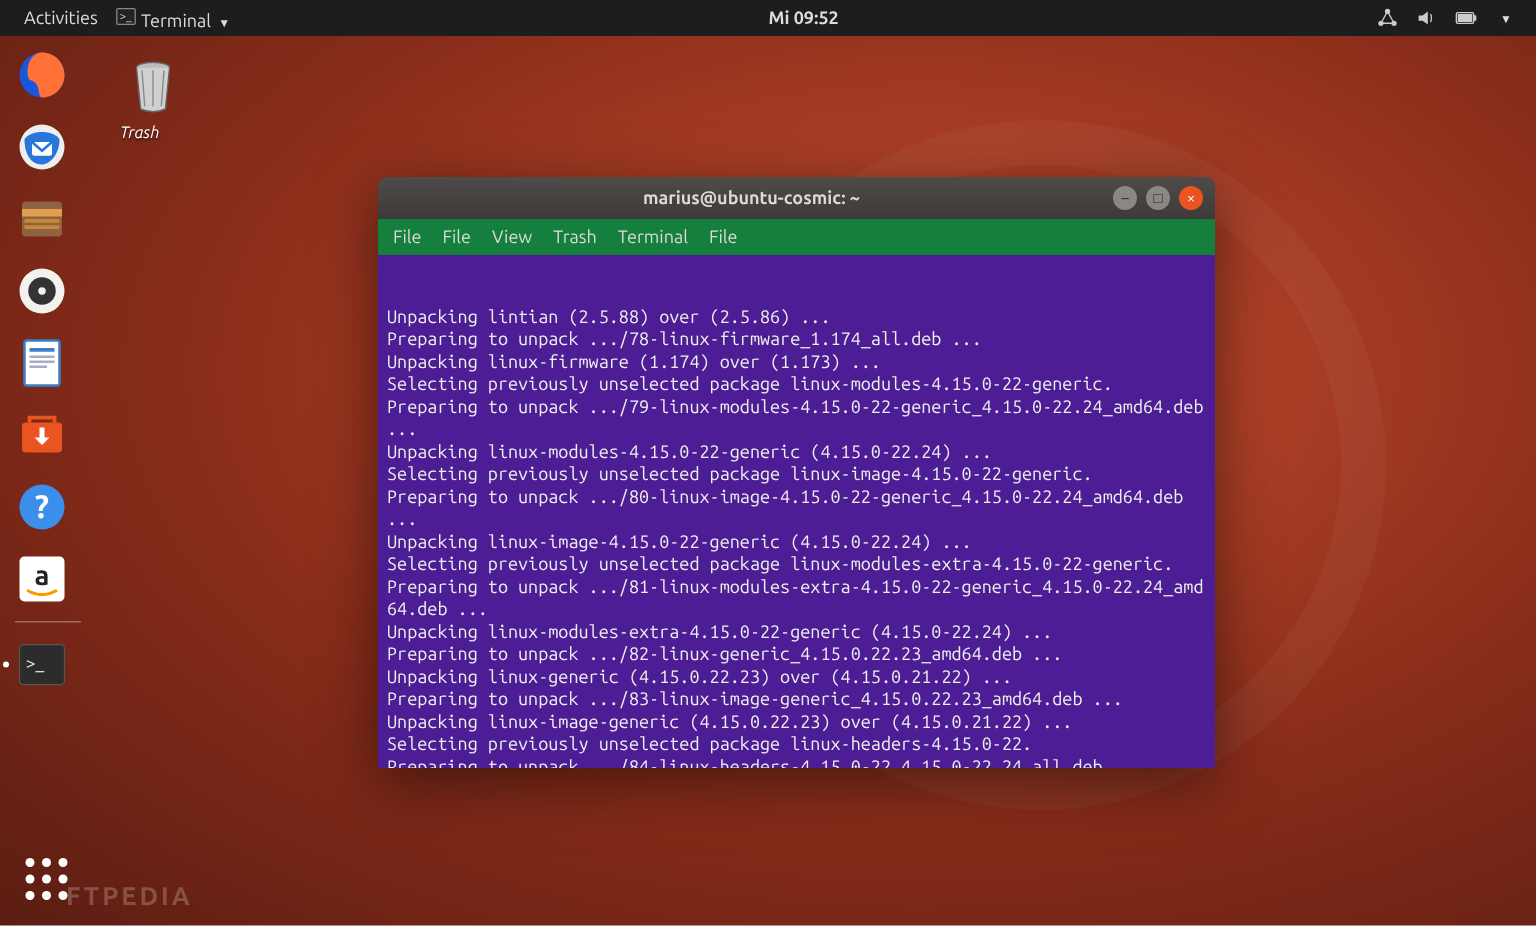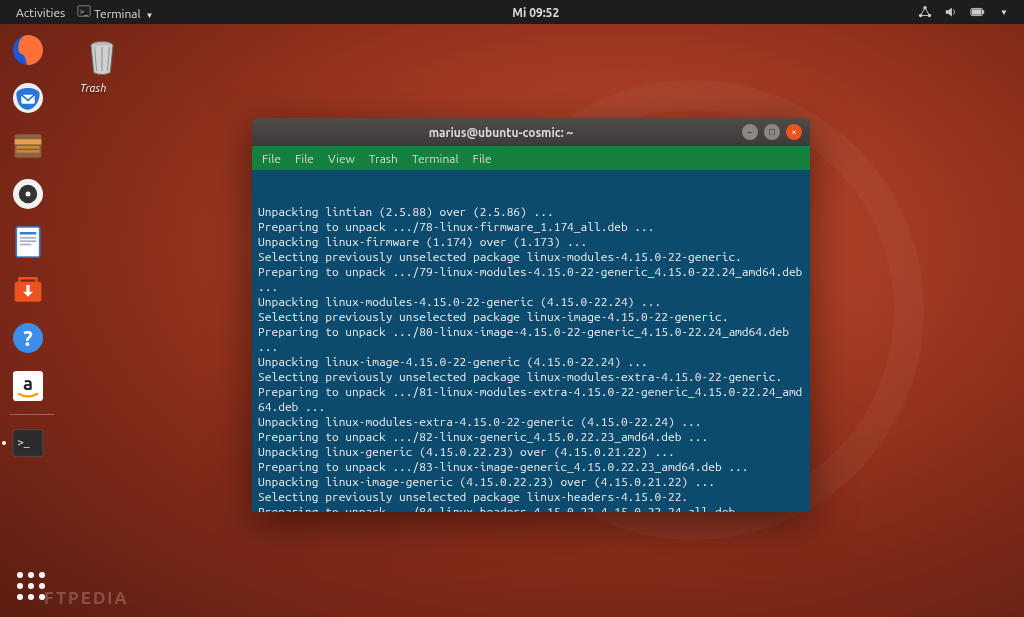--- a/index.html
+++ b/index.html
@@ -144,21 +144,21 @@
     background: #15803d;
     display: flex;
     align-items: center;
     gap: 14px;
     padding: 0 10px;
     color: #dcdad8;
     font-size: 12px;
   }
   .menubar span { cursor: pointer; }
   .term-body {
-    background: #0c4a6e;
+    background: #4c1d95;
     padding: 4px 6px 6px 6px;
     font-family: "Ubuntu Mono", "DejaVu Sans Mono", monospace;
     font-size: 12px;
     line-height: 15px;
     color: #eeeeec;
     height: 342px;
     overflow: hidden;
     white-space: pre-wrap;
     word-break: break-all;
   }

